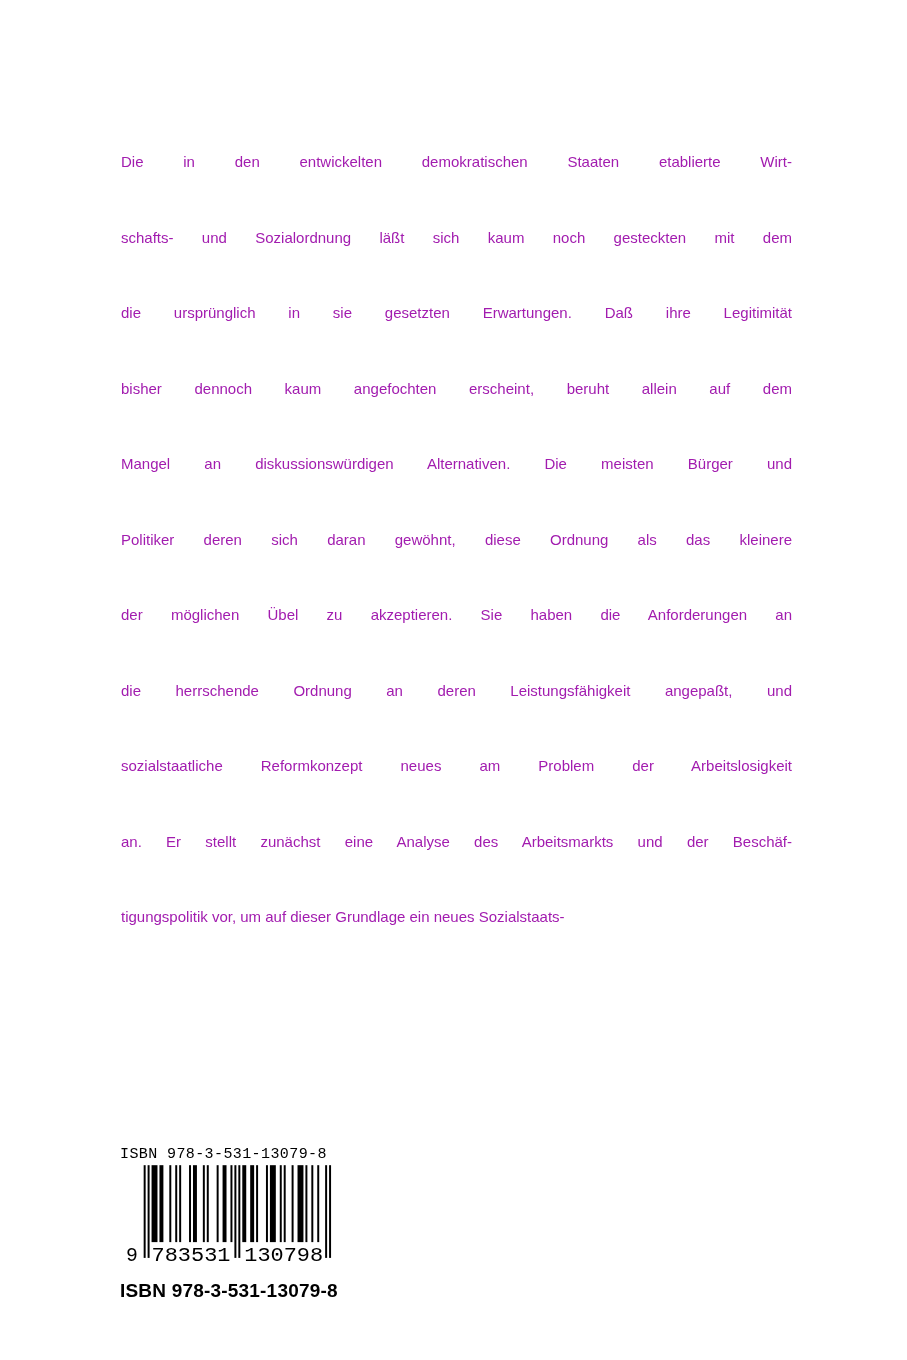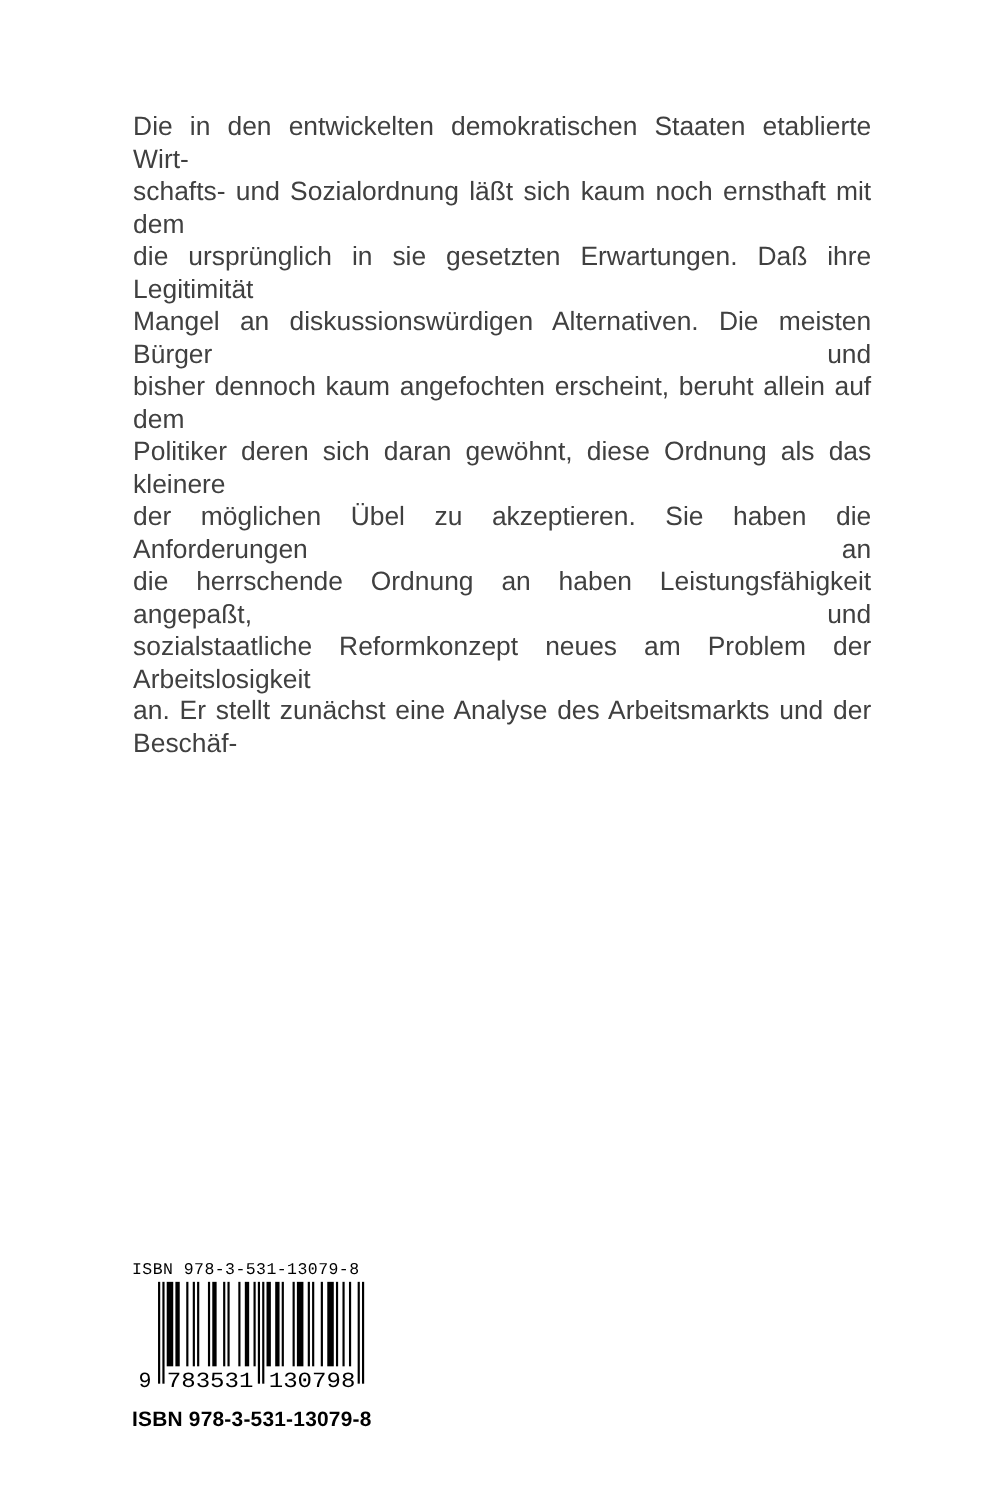--- a/index.html
+++ b/index.html
@@ -17,25 +17,26 @@
     overflow: hidden;
   }
   
   .blurb {
     position: absolute;
     left: 121px;
     top: 101px;
     width: 671px;
   }
   .blurb .line {
-    font-size: 24px;
+    font-size: 15px;
     line-height: 29.5px;
     text-align: justify;
     text-align-last: justify;
-    color: #404040;
+    color: #a21caf;
+    margin-top: 46px;
   }
   .blurb .line:last-child {
     text-align-last: left;
   }
   
   .barcode-block {
     position: absolute;
     left: 120px;
     top: 1146px;
     width: 230px;
@@ -63,29 +64,30 @@
     white-space: nowrap;
   }
 </style>
 </head>
 <body>
 
 <div class="page">
 
   <div class="blurb">
       <div class="line">Die in den entwickelten demokratischen Staaten etablierte Wirt-</div>
-      <div class="line">schafts- und Sozialordnung läßt sich kaum noch ernsthaft mit dem</div>
+      <div class="line">schafts- und Sozialordnung läßt sich kaum noch gesteckten mit dem</div>
       <div class="line">die ursprünglich in sie gesetzten Erwartungen. Daß ihre Legitimität</div>
+      <div class="line">bisher dennoch kaum angefochten erscheint, beruht allein auf dem</div>
       <div class="line">Mangel an diskussionswürdigen Alternativen. Die meisten Bürger und</div>
-      <div class="line">bisher dennoch kaum angefochten erscheint, beruht allein auf dem</div>
       <div class="line">Politiker deren sich daran gewöhnt, diese Ordnung als das kleinere</div>
       <div class="line">der möglichen Übel zu akzeptieren. Sie haben die Anforderungen an</div>
-      <div class="line">die herrschende Ordnung an haben Leistungsfähigkeit angepaßt, und</div>
+      <div class="line">die herrschende Ordnung an deren Leistungsfähigkeit angepaßt, und</div>
       <div class="line">sozialstaatliche Reformkonzept neues am Problem der Arbeitslosigkeit</div>
       <div class="line">an. Er stellt zunächst eine Analyse des Arbeitsmarkts und der Beschäf-</div>
+      <div class="line">tigungspolitik vor, um auf dieser Grundlage ein neues Sozialstaats-</div>
     </div>
 
   <div class="barcode-block">
     <div class="isbn-top">ISBN 978-3-531-13079-8</div>
     <svg class="barcode-svg" viewBox="0 0 218 100" width="215" height="99" xmlns="http://www.w3.org/2000/svg">
         <rect x="24" y="0" width="2" height="94" fill="#000000"></rect>
         <rect x="28" y="0" width="2" height="94" fill="#000000"></rect>
         <rect x="32" y="0" width="6" height="78" fill="#000000"></rect>
         <rect x="40" y="0" width="4" height="78" fill="#000000"></rect>
         <rect x="50" y="0" width="2" height="78" fill="#000000"></rect>

